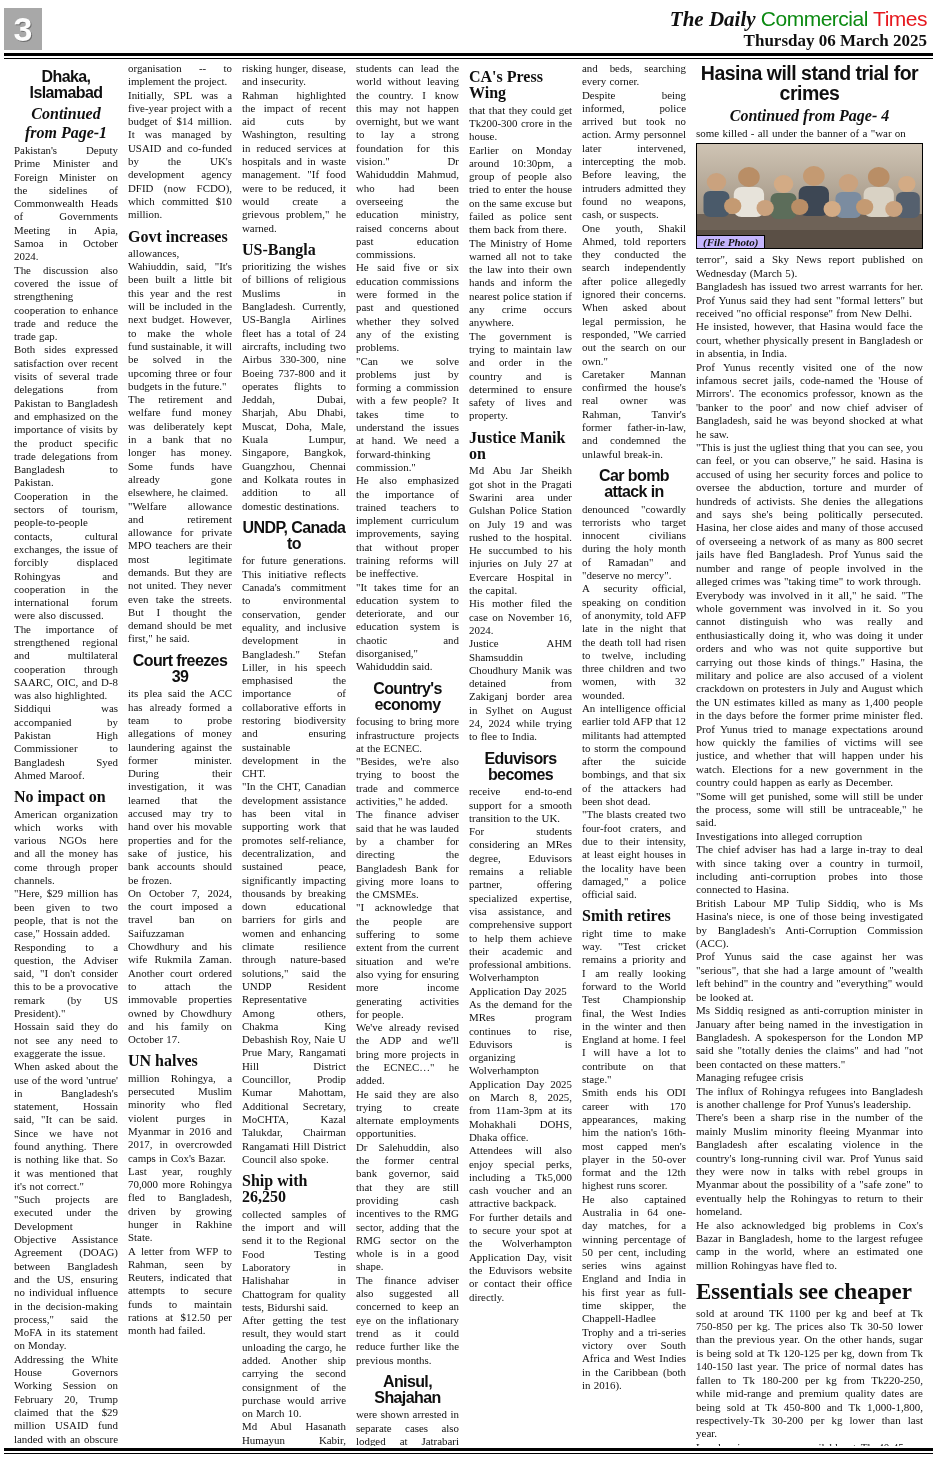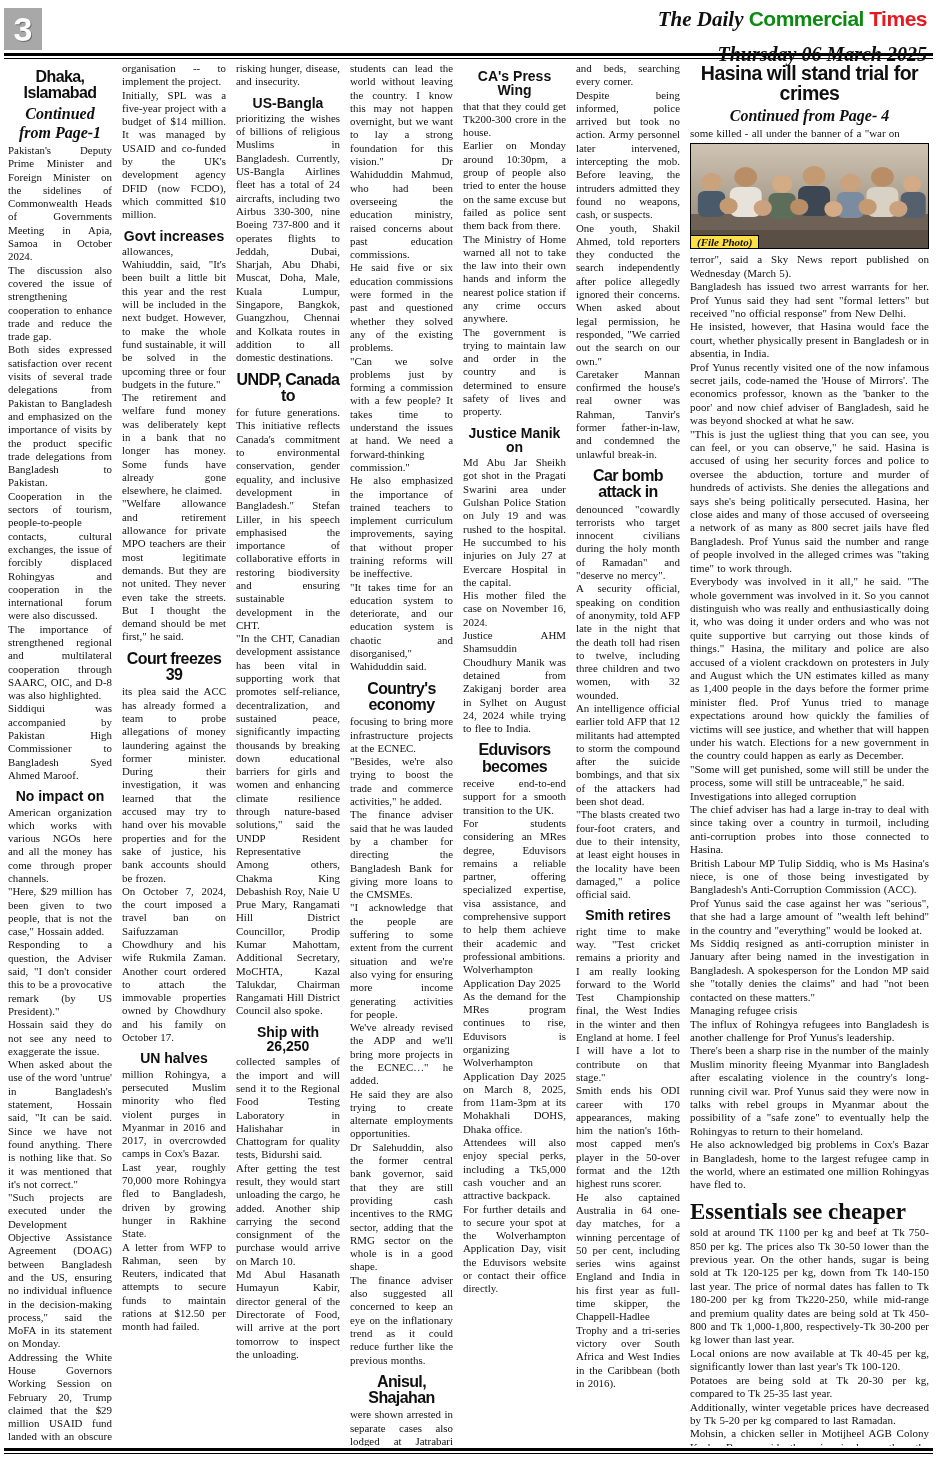--- a/index.html
+++ b/index.html
@@ -5,39 +5,39 @@
   html,body{margin:0;padding:0;background:#e9e9e9;}
   .page{width:937px;height:1461px;margin:0 auto;background:#fff;position:relative;overflow:hidden;
         font-family:"Liberation Serif",serif;color:#101010;}
   
   .header{display:flex;justify-content:space-between;align-items:flex-start;padding:8px 10px 0 4px;height:44px;}
   .pagenum{width:38px;height:42px;background:#a8a8a8;color:#fdfdfd;display:flex;align-items:center;justify-content:center;
            font-family:"Liberation Sans",sans-serif;font-weight:bold;font-size:34px;text-shadow:1px 1px 0 #6e6e6e;}
   .masthead{text-align:right;line-height:1.05;}
   .mast1{font-size:21px;}
   .mast-prefix{font-style:italic;font-weight:bold;font-family:"Liberation Serif",serif;}
-  .mast-brand,.mast-suffix{font-family:"Liberation Sans",sans-serif;font-weight:bold;letter-spacing:-0.5px;margin-top:19px;}
-  .mast-date{font-family:"Liberation Serif",serif;font-style:italic;font-weight:bold;font-size:20px;margin-top:14px;}
+  .mast-brand,.mast-suffix{font-family:"Liberation Sans",sans-serif;font-weight:normal;letter-spacing:-0.5px;margin-top:19px;}
+  .mast-date{font-family:"Liberation Serif",serif;font-weight:bold;font-size:17px;margin-top:2px;}
   .toprule{margin:1px 4px 3px 4px;border-top:3px solid #000;border-bottom:1px solid #000;height:2px;}
   
-  .bodygrid{display:grid;grid-template-columns:104px 104px 104px 103px 103px 104px 1fr;gap:10px;padding:0 8px;}
+  .bodygrid{display:grid;grid-template-columns:104px 104px 104px 103px 103px 104px 1fr;gap:10px;padding:0 14px;}
   .col{height:1384px;overflow:hidden;}
   .col p, .feature p{margin:0;text-align:justify;font-size:10.9px;line-height:1.22;word-spacing:0.5px;}
   .h1{font-family:"Liberation Sans",sans-serif;font-weight:bold;font-size:16px;letter-spacing:-0.6px;
       text-align:center;margin:7px 0 2px 0;line-height:1.02;}
-  .h2{font-family:Liberation Sans, sans-serif;font-weight:bold;font-size:14px;text-align:center;margin:7px 0 2px 0;line-height:1.02;}
+  .h2{font-family:Liberation Serif, serif;font-weight:bold;font-size:16px;margin:7px 0 2px 0;line-height:1.02;}
   .cont{font-style:italic;font-weight:bold;text-align:center;font-size:16px;margin:0 0 2px 0;line-height:1.2;}
   
   .feature{height:1384px;overflow:hidden;}
   .feature .main-h{font-family:"Liberation Sans",sans-serif;font-weight:bold;font-size:19.5px;letter-spacing:-0.5px;
       text-align:center;margin:2px 0 2px 0;line-height:1.02;}
   .feature p{font-size:11px;}
   .feature figure{margin:3px 0 4px 0;border:1px solid #000;position:relative;height:104px;overflow:hidden;background:#9a8d80;}
   .feature figure svg{display:block;width:100%;height:100%;}
-  .feature figcaption{position:absolute;left:0;bottom:0;background:#fde047;border-top:1px solid #000;border-right:1px solid #000;
+  .feature figcaption{position:absolute;left:0;bottom:0;background:#c4b5fd;border-top:1px solid #000;border-right:1px solid #000;
       font-style:italic;font-weight:bold;font-size:11px;padding:0 6px;font-family:"Liberation Serif",serif;}
   .ess-h{font-family:"Liberation Serif",serif;font-weight:bold;font-size:23px;margin:8px 0 3px 0;line-height:1.02;}
   
   .botrule{position:absolute;left:4px;right:4px;bottom:7px;border-top:3px solid #000;border-bottom:1px solid #000;height:2px;}
 </style>
 </head>
 <body>
 
 <div class="page">
 
@@ -84,20 +84,21 @@
         <div class="h1">Court freezes 39</div>
         <p class="p">its plea said the ACC has already formed a team to probe allegations of money laundering against the former minister. During their investigation, it was learned that the accused may try to hand over his movable properties and for the sake of justice, his bank accounts should be frozen.</p>
         <p class="p">On October 7, 2024, the court imposed a travel ban on Saifuzzaman Chowdhury and his wife Rukmila Zaman. Another court ordered to attach the immovable properties owned by Chowdhury and his family on October 17.</p>
         <div class="h2">UN halves</div>
         <p class="p">million Rohingya, a persecuted Muslim minority who fled violent purges in Myanmar in 2016 and 2017, in overcrowded camps in Cox's Bazar.</p>
         <p class="p">Last year, roughly 70,000 more Rohingya fled to Bangladesh, driven by growing hunger in Rakhine State.</p>
         <p class="p">A letter from WFP to Rahman, seen by Reuters, indicated that attempts to secure funds to maintain rations at $12.50 per month had failed.</p>
       </div>
       <div class="col">
         <p class="p">risking hunger, disease, and insecurity.</p>
+        <p class="p">Rahman highlighted the impact of recent aid cuts by Washington, resulting in reduced services at hospitals and in waste management. "If food were to be reduced, it would create a grievous problem," he warned.</p>
         <div class="h2">US-Bangla</div>
         <p class="p">prioritizing the wishes of billions of religious Muslims in Bangladesh. Currently, US-Bangla Airlines fleet has a total of 24 aircrafts, including two Airbus 330-300, nine Boeing 737-800 and it operates flights to Jeddah, Dubai, Sharjah, Abu Dhabi, Muscat, Doha, Male, Kuala Lumpur, Singapore, Bangkok, Guangzhou, Chennai and Kolkata routes in addition to all domestic destinations.</p>
         <div class="h1">UNDP, Canada to</div>
         <p class="p">for future generations. This initiative reflects Canada's commitment to environmental conservation, gender equality, and inclusive development in Bangladesh." Stefan Liller, in his speech emphasised the importance of collaborative efforts in restoring biodiversity and ensuring sustainable development in the CHT.</p>
         <p class="p">"In the CHT, Canadian development assistance has been vital in supporting work that promotes self-reliance, decentralization, and sustained peace, significantly impacting thousands by breaking down educational barriers for girls and women and enhancing climate resilience through nature-based solutions," said the UNDP Resident Representative</p>
         <p class="p">Among others, Chakma King Debashish Roy, Naie U Prue Mary, Rangamati Hill District Councillor, Prodip Kumar Mahottam, Additional Secretary, MoCHTA, Kazal Talukdar, Chairman Rangamati Hill District Council also spoke.</p>
         <div class="h2">Ship with 26,250</div>
         <p class="p">collected samples of the import and will send it to the Regional Food Testing Laboratory in Halishahar in Chattogram for quality tests, Bidurshi said.</p>
         <p class="p">After getting the test result, they would start unloading the cargo, he added. Another ship carrying the second consignment of the purchase would arrive on March 10.</p>
         <p class="p">Md Abul Hasanath Humayun Kabir, director general of the Directorate of Food, will arrive at the port tomorrow to inspect the unloading.</p>

